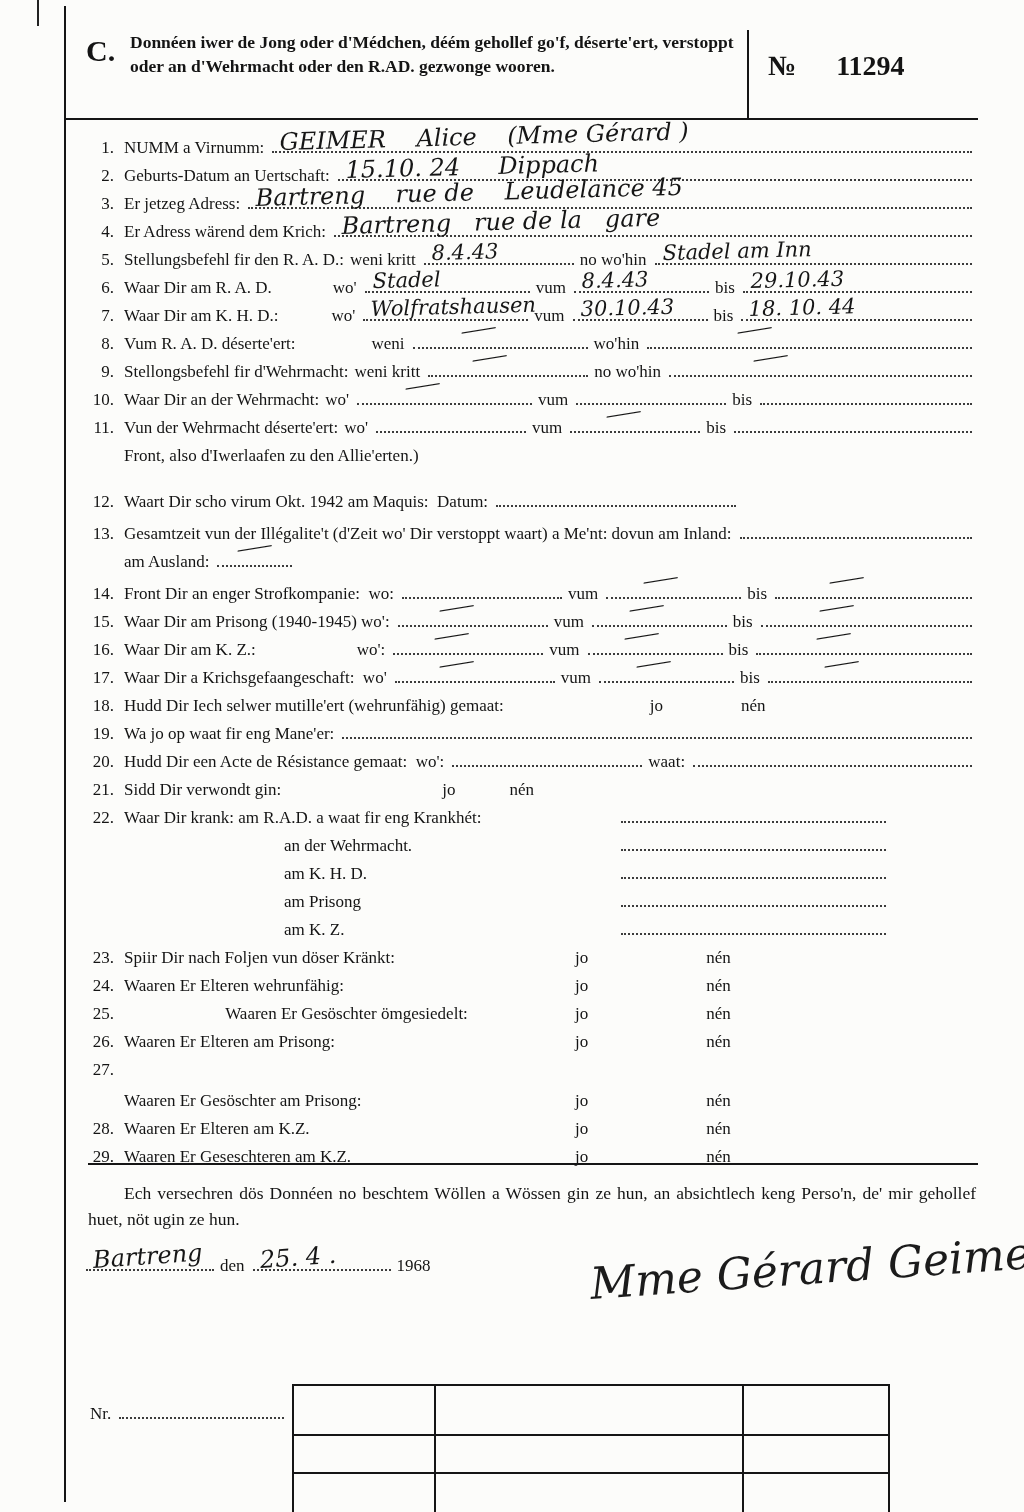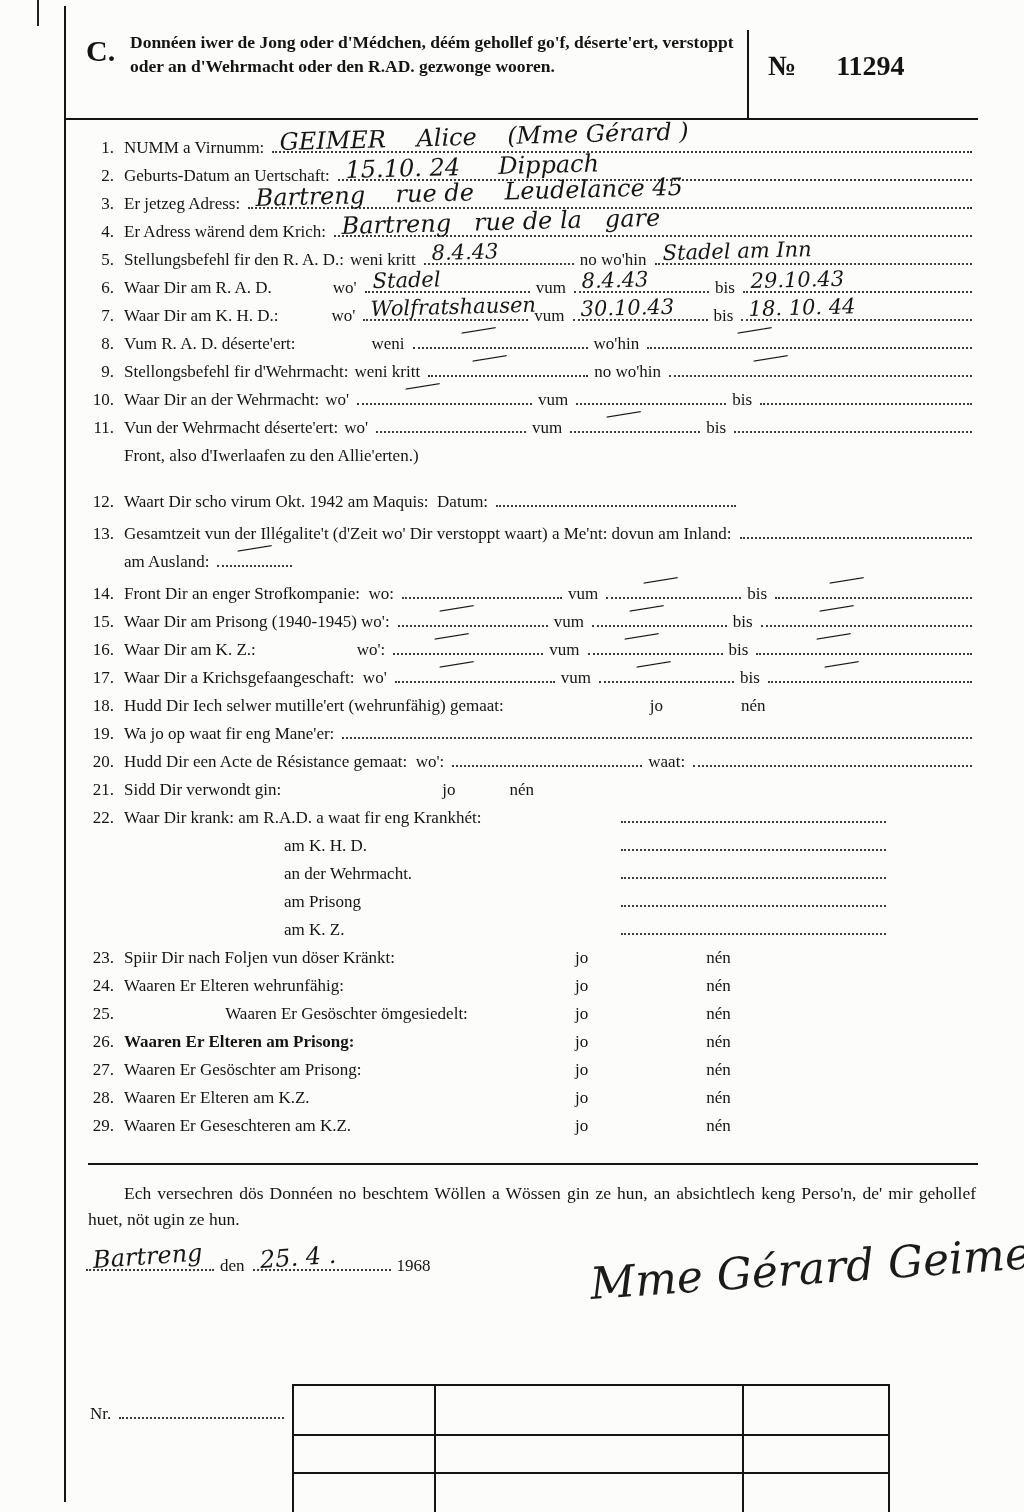--- a/index.html
+++ b/index.html
@@ -384,28 +384,28 @@
         <span class="num">22.</span>
         <div class="rbody">
           <div class="fline">
             <span class="lbl">Waar Dir krank: am R.A.D. a waat fir eng Krankhét:</span>
             <span class="blank"></span>
             <span class="fill" style="width: 265px;"></span>
             <span class="gap" style="width: 86px;"></span>
           </div>
           <div class="fline">
             <span class="gap" style="width: 160px;"></span>
-            <span class="lbl">am K. H. D.</span>
+            <span class="lbl">an der Wehrmacht.</span>
             <span class="blank"></span>
             <span class="fill" style="width: 265px;"></span>
             <span class="gap" style="width: 86px;"></span>
           </div>
           <div class="fline">
             <span class="gap" style="width: 160px;"></span>
-            <span class="lbl">an der Wehrmacht.</span>
+            <span class="lbl">am K. H. D.</span>
             <span class="blank"></span>
             <span class="fill" style="width: 265px;"></span>
             <span class="gap" style="width: 86px;"></span>
           </div>
           <div class="fline">
             <span class="gap" style="width: 160px;"></span>
             <span class="lbl">am Prisong</span>
             <span class="blank"></span>
             <span class="fill" style="width: 265px;"></span>
             <span class="gap" style="width: 86px;"></span>
@@ -449,32 +449,32 @@
             <span class="lbl">jo</span>
             <span class="gap" style="width: 112px;"></span>
             <span class="lbl">nén</span>
           </div>
         </div>
       </div>
       <div class="row">
         <span class="num">26.</span>
         <div class="rbody">
           <div class="fline">
-            <span class="lbl" style="width: 445px; font-weight: bold;">Waaren Er Elteren am Prisong:</span>
+            <span class="lbl" style="width: 445px;">Waaren Er Elteren am Prisong:</span>
             <span class="lbl">jo</span>
             <span class="gap" style="width: 112px;"></span>
             <span class="lbl">nén</span>
           </div>
         </div>
       </div>
       <div class="row">
         <span class="num">27.</span>
         <div class="rbody">
           <div class="fline">
-            <span class="lbl" style="width: 445px;">Waaren Er Gesöschter am Prisong:</span>
+            <span class="lbl" style="width: 445px; margin-top: 31px;">Waaren Er Gesöschter am Prisong:</span>
             <span class="lbl">jo</span>
             <span class="gap" style="width: 112px;"></span>
             <span class="lbl">nén</span>
           </div>
         </div>
       </div>
       <div class="row">
         <span class="num">28.</span>
         <div class="rbody">
           <div class="fline">

